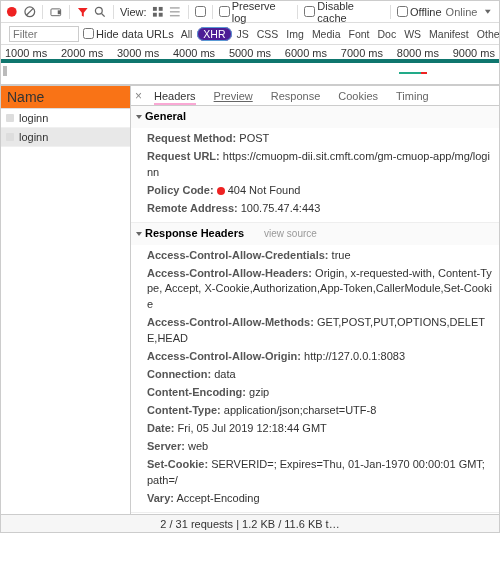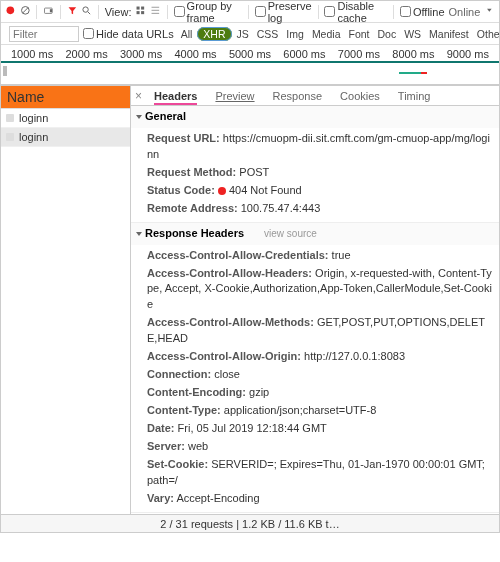--- a/index.html
+++ b/index.html
@@ -4,37 +4,37 @@
 <style>
 *{box-sizing:border-box;margin:0;padding:0;font-family:"Segoe UI",Tahoma,sans-serif;font-size:11px;color:#333}
 body{background:#fff;overflow:hidden}
 .wrap{width:500px;height:533px;display:flex;flex-direction:column;border:1px solid #ccc}
 .toolbar{height:22px;display:flex;align-items:center;gap:4px;padding:0 4px;border-bottom:1px solid #ddd}
 .toolbar .sep{width:1px;height:14px;background:#ddd;margin:0 2px}
 .tb-icon{width:14px;height:14px;display:inline-block}
 .filterbar{height:22px;display:flex;align-items:center;gap:4px;padding:0 4px;border-bottom:1px solid #ddd;white-space:nowrap;overflow:hidden}
 .filterbar input{border:1px solid #ccc;height:16px;padding:0 3px;width:70px;font-size:11px;color:#888}
 .pill{border:1px solid #bbb;height:16px;line-height:14px;padding:0 5px;border-radius:8px;font-size:10.5px;color:#444;background:#fafafa}
-.pill.active{background:#4d7c0f;color:#fff;border-color:#5a9bd5}
+.pill.active{background:#4c1d95;color:#fff;border-color:#5a9bd5}
 .cb{display:flex;align-items:center;gap:2px;font-size:10.5px;color:#666}
 .cb input{width:11px;height:11px}
 .timeline{height:40px;border-bottom:1px solid #ccc;position:relative;overflow:hidden}
-.tl-ticks{height:18px;display:flex;justify-content:space-between;padding:0 10px;font-size:10px;color:#888;border-bottom:2px solid #0f766e;align-items:center;padding-top:2px}
+.tl-ticks{height:18px;display:flex;justify-content:space-between;padding:0 4px;font-size:10px;color:#888;border-bottom:4px solid #0f766e;align-items:flex-start;padding-top:2px}
 .tl-canvas{height:22px;position:relative}
 .tl-bar{position:absolute;height:5px;top:8px}
 .main{flex:1;display:flex;border-top:1px solid #ccc;overflow:hidden}
 .reqlist{width:130px;border-right:1px solid #ccc;display:flex;flex-direction:column}
 .reqlist h3{font-size:14px;font-weight:normal;padding:3px 6px;border-bottom:1px solid #ddd;background:#f97316}
 .req-row{padding:3px 6px 3px 18px;position:relative;border-bottom:1px solid #f0f0f0;cursor:pointer}
 .req-row.sel{background:#e8e8e8}
 .req-row::before{content:"";position:absolute;left:5px;top:5px;width:8px;height:8px;background:#ddd;border-radius:1px}
 .detail{flex:1;display:flex;flex-direction:column;overflow:hidden}
 .tabs{height:20px;display:flex;border-bottom:1px solid #ccc;padding-left:4px;gap:10px}
 .tabs span{font-size:11px;color:#666;line-height:20px;cursor:pointer}
-.tabs span.act{color:#333;border-bottom:2px solid #ec4899;font-weight:700}
+.tabs span.act{color:#333;border-bottom:2px solid #f9a8d4;font-weight:400}
 .tabs .x{font-size:12px;color:#888;cursor:pointer;margin-right:2px}
 .content{flex:1;overflow:auto;padding:0;font-family:Menlo,Consolas,monospace;font-size:10.5px;line-height:1.45}
 .sect{border-bottom:1px solid #eee}
 .sect-h{padding:3px 6px;background:#fafafa;color:#000;font-weight:bold;font-size:11px;cursor:pointer}
 .sect-h .tri{display:inline-block;width:0;height:0;border-left:4px solid #666;border-top:3px solid transparent;border-bottom:3px solid transparent;margin-right:4px;transform:rotate(90deg);vertical-align:middle}
 .sect-h .vs{font-weight:normal;color:#999;font-size:10px;margin-left:20px}
 .sect-body{padding:2px 0 4px 0}
 .kv{padding:1px 6px 1px 16px;word-break:break-all}
 .k{color:#555;font-weight:bold}
 .v{color:#333}
@@ -76,21 +76,20 @@
           <rect x="8" y="8" width="4" height="4" fill="#666"></rect>
         </svg></span>
     <span class="tb-icon"><svg viewBox="0 0 14 14">
           <line x1="2" y1="3" x2="12" y2="3" stroke="#aaa" stroke-width="1.5"></line>
           <line x1="2" y1="7" x2="12" y2="7" stroke="#aaa" stroke-width="1.5"></line>
           <line x1="2" y1="11" x2="12" y2="11" stroke="#aaa" stroke-width="1.5"></line>
         </svg></span>
     <span class="sep"></span>
     <label class="cb">
         <input type="checkbox" style="">
-        <span>Group by frame</span>
       </label>
     <span class="sep"></span>
     <label class="cb">
         <input type="checkbox" style="">
         <span>Preserve log</span>
       </label>
     <span class="sep"></span>
     <label class="cb">
         <input type="checkbox" style="">
         <span>Disable cache</span>
@@ -148,34 +147,34 @@
     </div>
     <div class="detail">
       <div class="tabs">
         <span class="x">×</span>
         <span id="tabrow" style="display: contents;"><span class="act" style="margin-right: 8px;">Headers</span><span class="" style="margin-right: 8px; text-decoration: underline;">Preview</span><span class="" style="margin-right: 8px;">Response</span><span class="" style="margin-right: 8px;">Cookies</span><span class="" style="margin-right: 8px;">Timing</span></span>
       </div>
       <div class="content" id="hdrcontent">
           <div class="sect">
             <div class="sect-h"><span class="tri"></span>General</div>
             <div class="sect-body">
+              <div class="kv"><span class="k">Request Method:</span> <span class="v">POST</span></div>
               <div class="kv"><span class="k">Request URL:</span> <span class="v">https://cmuopm-dii.sit.cmft.com/gm-cmuop-app/mg/loginn</span></div>
-              <div class="kv"><span class="k">Request Method:</span> <span class="v">POST</span></div>
-              <div class="kv"><span class="k">Status Code:</span> <span class="status-dot"></span><span class="v">404 Not Found</span></div>
+              <div class="kv"><span class="k">Policy Code:</span> <span class="status-dot"></span><span class="v">404 Not Found</span></div>
               <div class="kv"><span class="k">Remote Address:</span> <span class="v">100.75.47.4:443</span></div>
             </div>
           </div>
           <div class="sect">
             <div class="sect-h"><span class="tri"></span>Response Headers<span class="vs">view source</span></div>
             <div class="sect-body">
               <div class="kv"><span class="k">Access-Control-Allow-Credentials:</span> <span class="v">true</span></div>
               <div class="kv"><span class="k">Access-Control-Allow-Headers:</span> <span class="v">Origin, x-requested-with, Content-Type, Accept, X-Cookie,Authorization,App-Token,CallerModule,Set-Cookie</span></div>
               <div class="kv"><span class="k">Access-Control-Allow-Methods:</span> <span class="v">GET,POST,PUT,OPTIONS,DELETE,HEAD</span></div>
               <div class="kv"><span class="k">Access-Control-Allow-Origin:</span> <span class="v">http://127.0.0.1:8083</span></div>
-              <div class="kv"><span class="k">Connection:</span> <span class="v">close</span></div>
+              <div class="kv"><span class="k">Connection:</span> <span class="v">data</span></div>
               <div class="kv"><span class="k">Content-Encoding:</span> <span class="v">gzip</span></div>
               <div class="kv"><span class="k">Content-Type:</span> <span class="v">application/json;charset=UTF-8</span></div>
               <div class="kv"><span class="k">Date:</span> <span class="v">Fri, 05 Jul 2019 12:18:44 GMT</span></div>
               <div class="kv"><span class="k">Server:</span> <span class="v">web</span></div>
               <div class="kv"><span class="k">Set-Cookie:</span> <span class="v">SERVERID=; Expires=Thu, 01-Jan-1970 00:00:01 GMT; path=/</span></div>
               <div class="kv"><span class="k">Vary:</span> <span class="v">Accept-Encoding</span></div>
             </div>
           </div>
         </div>
     </div>

